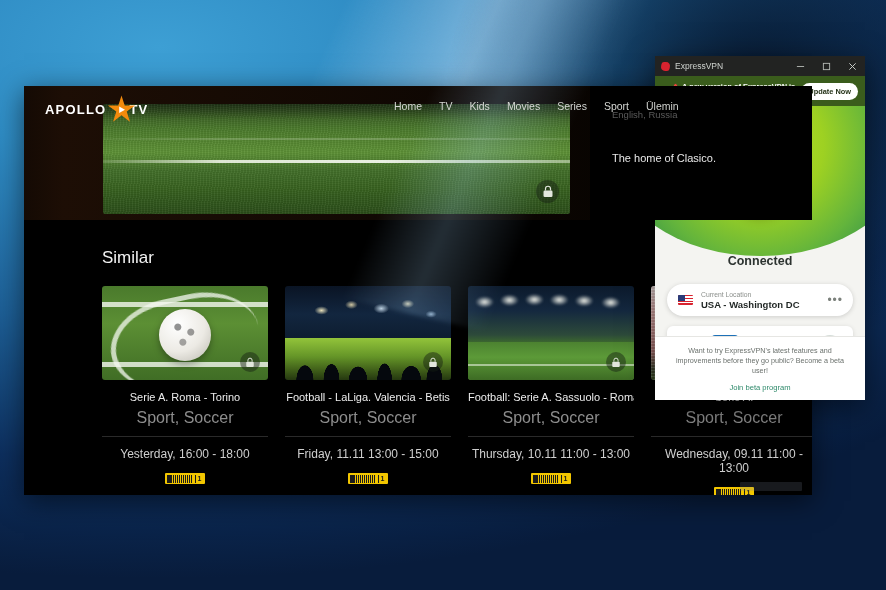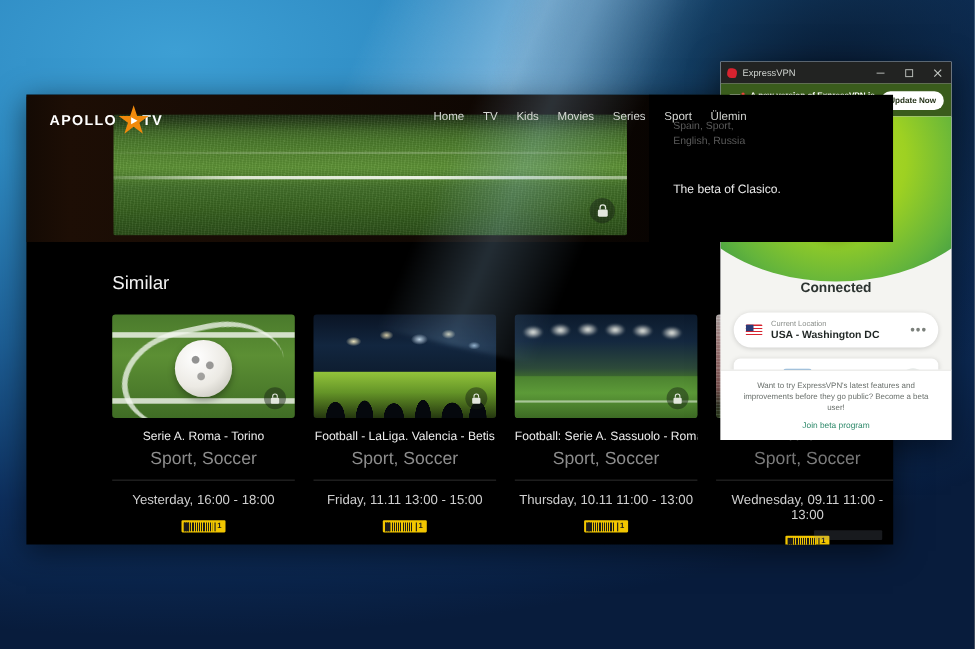--- a/index.html
+++ b/index.html
@@ -382,23 +382,22 @@
         <a href="#">Home</a>
         <a href="#">TV</a>
         <a href="#">Kids</a>
         <a href="#">Movies</a>
         <a href="#">Series</a>
         <a href="#">Sport</a>
         <a href="#" class="muted">Ülemin</a>
       </nav>
 
       <div class="info-panel">
-        <div class="info-meta">Spain, Sport,</div>
         <div class="info-meta">English, Russia</div>
-        <div class="info-desc">The beta of Clasico.</div>
+        <div class="info-desc">The home of Clasico.</div>
       </div>
     </div>
 
     <h2 class="similar-head">Similar</h2>
 
     <div class="cards">
 
       <div class="card">
         <div class="thumb thumb-1">
           <div class="corner-arc"></div>

